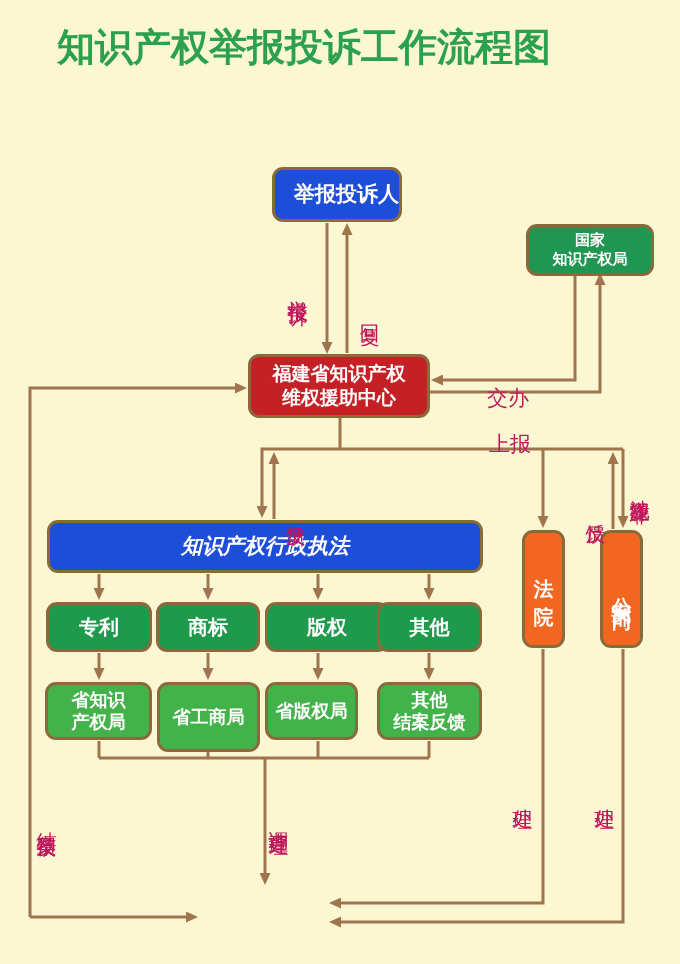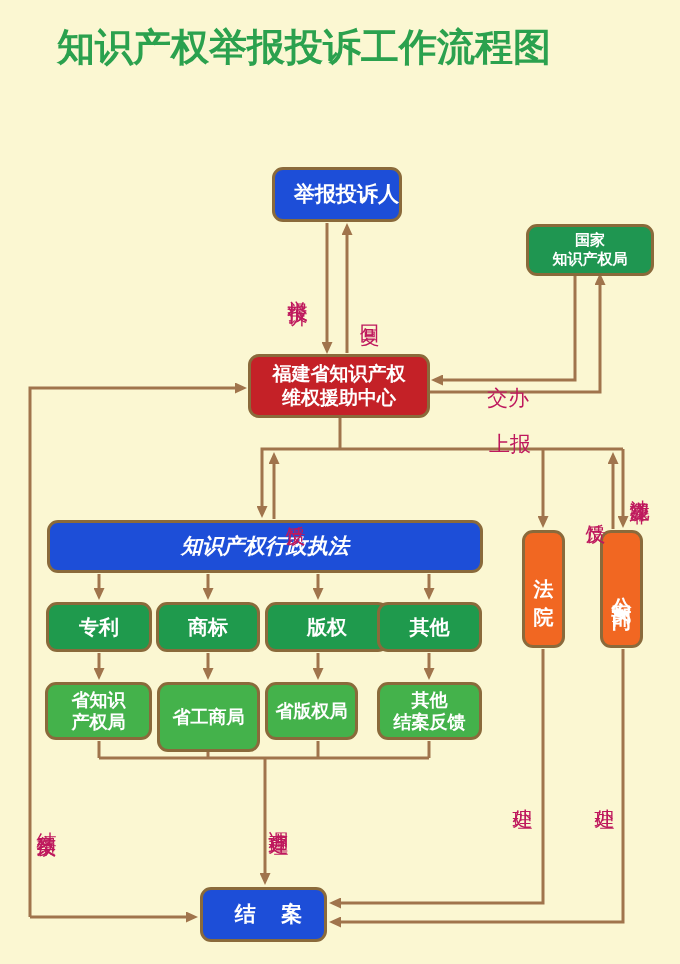--- a/index.html
+++ b/index.html
@@ -146,23 +146,20 @@
     <span>结案反馈</span>
   </div>
 
   <div class="node orange n-court vbox">
     <span class="vt">法院</span>
   </div>
   <div class="node orange n-police vbox">
     <span class="vt">公安部门</span>
   </div>
 
-  <div class="node magenta n-close">
-    <span>结 案</span>
-  </div>
 
   <div class="elabel vert l-report">举报投诉</div>
   <div class="elabel vert l-reply">回复</div>
   <div class="elabel l-assign">交办</div>
   <div class="elabel l-shangbao">上报</div>
   <div class="elabel vert l-fbleft">反馈</div>
   <div class="elabel vert l-fbright">反馈</div>
   <div class="elabel vert l-crime">涉嫌犯罪</div>
   <div class="elabel vert l-invest">调查处理</div>
   <div class="elabel vert l-handle1">处理</div>

